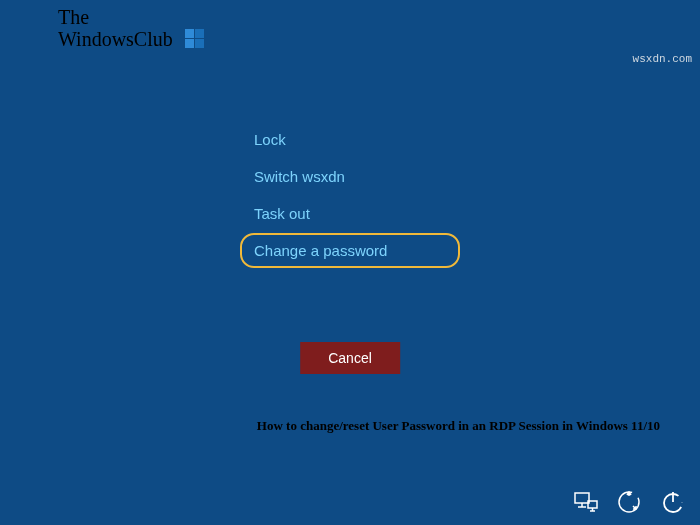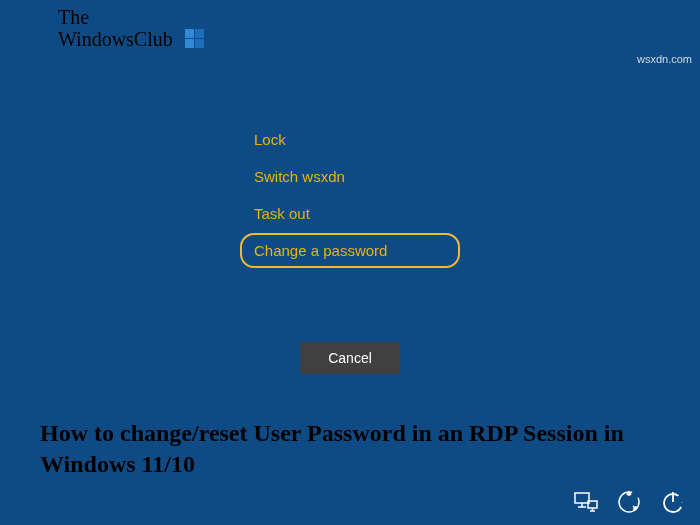--- a/index.html
+++ b/index.html
@@ -29,64 +29,64 @@
       display: inline-block;
       vertical-align: middle;
       margin-left: 6px;
     }
     .watermark {
       position: absolute;
       top: 53px;
       right: 8px;
       color: #cfd8e0;
       font-size: 11px;
-      font-family: Liberation Sans, sans-serif;
+      font-family: Liberation Mono, monospace;
     }
     .menu-container {
       position: absolute;
       top: 122px;
       left: 50%;
       transform: translateX(-50%);
       width: 220px;
     }
     .menu-item {
-      color: #eab308;
+      color: #7dd3fc;
       font-size: 15px;
       font-weight: 400;
       padding: 9px 14px;
       cursor: pointer;
       margin-bottom: 2px;
     }
     .menu-item.highlighted {
       border: 2px solid #f0b93a;
       border-radius: 14px;
       padding: 7px 12px;
     }
     .cancel-btn {
       position: absolute;
       top: 342px;
       left: 50%;
       transform: translateX(-50%);
-      background: #404040;
+      background: #7f1d1d;
       color: #fff;
       border: none;
       padding: 8px 28px;
       font-size: 14px;
       cursor: pointer;
       font-family: "Segoe UI", Arial, sans-serif;
     }
     .caption {
       position: absolute;
       top: 418px;
       left: 0;
       width: 100%;
-      text-align: left;
+      text-align: right;
       color: #000;
       font-family: Georgia, "Times New Roman", serif;
-      font-size: 24px;
+      font-size: 13px;
       font-weight: bold;
       line-height: 1.3;
       padding: 0 40px;
     }
     .bottom-icons {
       position: absolute;
       bottom: 10px;
       right: 14px;
       display: flex;
       gap: 18px;

